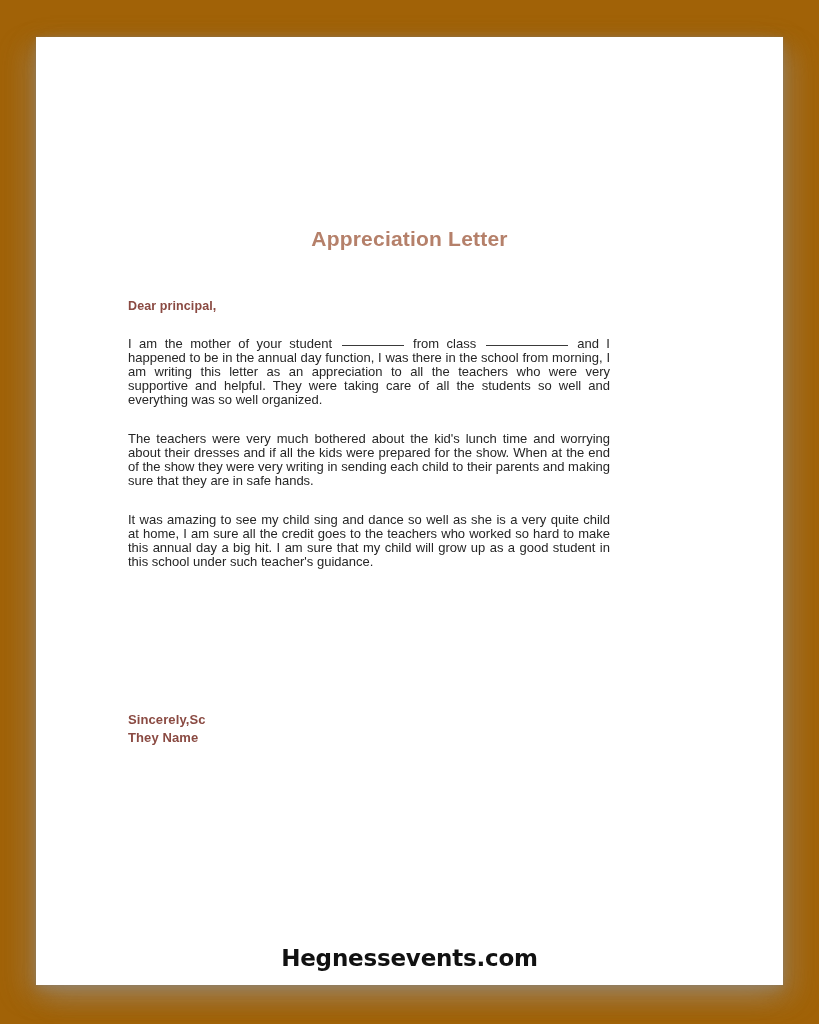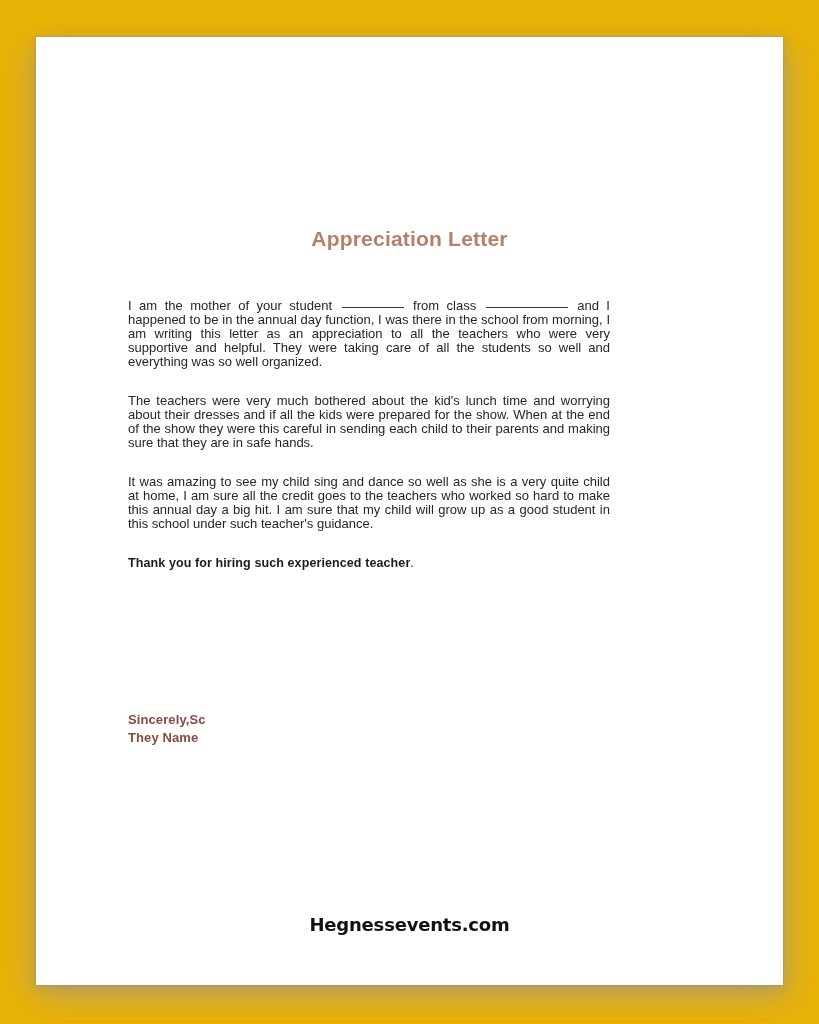--- a/index.html
+++ b/index.html
@@ -11,21 +11,21 @@
     height: 1024px;
     background: #ffffff;
     font-family: "Liberation Sans", sans-serif;
     overflow: hidden;
   }
 
   #canvas {
     position: relative;
     width: 819px;
     height: 1024px;
-    background: #eab308;
+    background: #a16207;
   }
 
   
   .sheet-shadow {
     position: absolute;
     left: 36px;
     top: 37px;
     width: 747px;
     height: 948px;
     background: #ffffff;
@@ -110,54 +110,52 @@
     font-weight: bold;
     line-height: 18px;
     color: #8a4a42;
     letter-spacing: 0.1px;
   }
 
   .footer-brand {
     position: absolute;
     left: 0;
     right: 0;
-    top: 877px;
+    top: 908px;
     text-align: center;
     font-family: "DejaVu Sans", sans-serif;
-    font-size: 18px;
+    font-size: 23px;
     font-weight: bold;
     color: #111111;
     letter-spacing: -0.2px;
   }
 </style>
 </head>
 <body>
 
 <div id="canvas">
 
   <div class="sheet-shadow"></div>
 
   <div class="page">
 
     <div class="doc-title">Appreciation Letter</div>
 
     <div class="body-block">
 
+      <div class="salutation">Dear principal,</div>
 
       <p class="para">
         <span>I am the mother of your student </span><span class="blank short"></span><span> from class </span><span class="blank long"></span><span> and I happened to be in the annual day function, I was there in the school from morning, I am writing this letter as an appreciation to all the teachers who were very supportive and helpful. They were taking care of all the students so well and everything was so well organized.</span>
       </p>
 
-      <p class="para">The teachers were very much bothered about the kid's lunch time and worrying about their dresses and if all the kids were prepared for the show. When at the end of the show they were this careful in sending each child to their parents and making sure that they are in safe hands.</p>
+      <p class="para">The teachers were very much bothered about the kid's lunch time and worrying about their dresses and if all the kids were prepared for the show. When at the end of the show they were very writing in sending each child to their parents and making sure that they are in safe hands.</p>
 
       <p class="para">It was amazing to see my child sing and dance so well as she is a very quite child at home, I am sure all the credit goes to the teachers who worked so hard to make this annual day a big hit. I am sure that my child will grow up as a good student in this school under such teacher's guidance.</p>
 
-      <p class="closing-thanks">
-        <span>Thank you for hiring such experienced teacher</span><span class="dot">.</span>
-      </p>
 
     </div>
 
     <div class="signature">
       <div>Sincerely,Sc</div>
       <div>They Name</div>
     </div>
 
     <div class="footer-brand">Hegnessevents.com</div>
 

